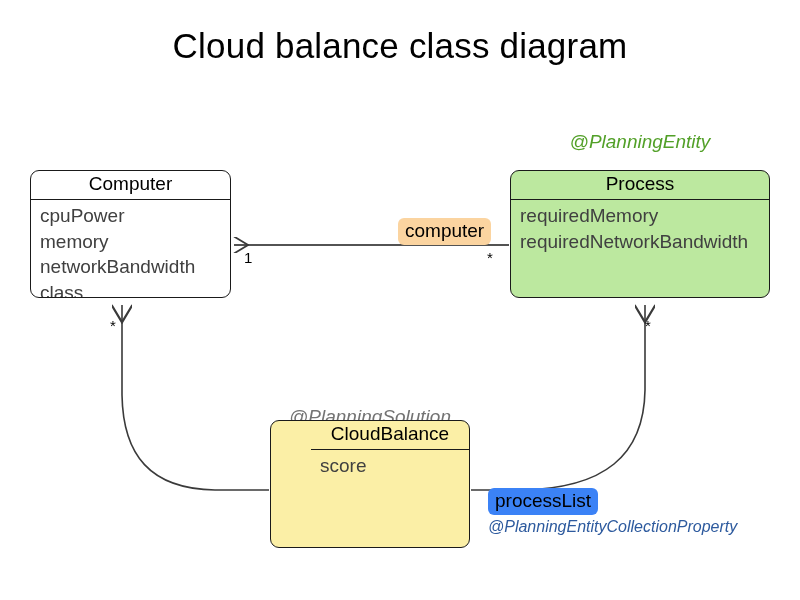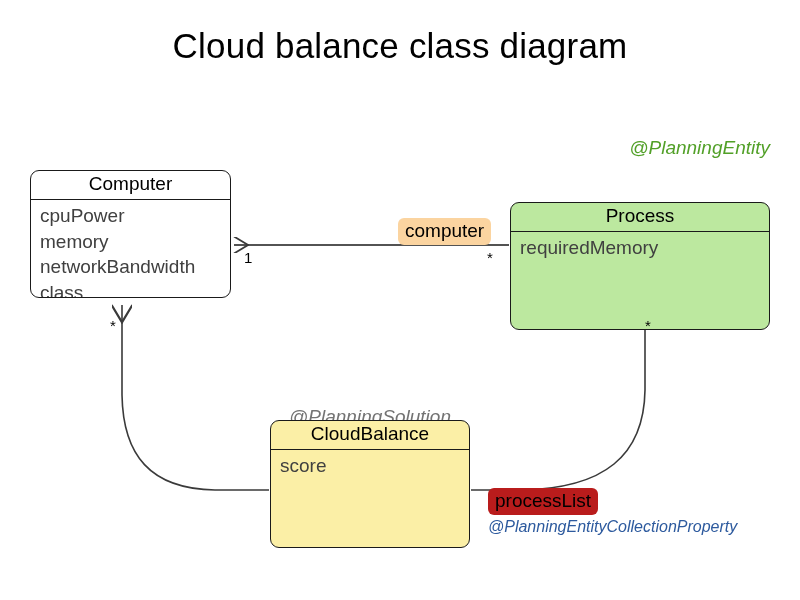--- a/index.html
+++ b/index.html
@@ -64,48 +64,48 @@
     padding: 3px 0 0 9px;
   }
   .uml-class .class-field {
     font-size: 19px;
     color: #404040;
     line-height: 25.5px;
     white-space: nowrap;
   }
 
   #class-computer     { left: 30px;  top: 170px; width: 201px; height: 128px; background: #ffffff; }
-  #class-process      { left: 510px; top: 170px; width: 260px; height: 128px; background: #bce89f; margin-top: 32px; }
-  #class-cloudbalance { left: 270px; top: 420px; width: 200px; height: 128px; background: #fbefa6; }
+  #class-process      { left: 510px; top: 170px; width: 260px; height: 128px; background: #bce89f; }
+  #class-cloudbalance { left: 270px; top: 420px; width: 200px; height: 128px; background: #fbefa6; padding-left: 40px; }
 
   
   .annotation {
     position: absolute;
     font-style: italic;
     font-size: 19px;
     white-space: nowrap;
     text-align: right;
   }
-  #ann-planning-entity   { left: 510px; top: 137px; width: 260px; color: #52a028; font-style: italic; }
+  #ann-planning-entity   { left: 510px; top: 131px; width: 260px; text-align: center; color: #52a028; font-style: italic; }
   #ann-planning-solution { left: 270px; top: 389px; width: 200px; text-align: center; color: #737373; margin-top: 17px; }
   #ann-planning-variable { left: 310px; top: 190px; width: 190px; text-align: center; color: #cf6316; }
   #ann-entity-collection { left: 488px; top: 518px; color: #2d5a9e; font-size: 16px; }
 
   
   .role-chip {
     position: absolute;
     font-size: 19px;
     color: #000000;
     border-radius: 6px;
     padding: 2px 7px 3px 7px;
     white-space: nowrap;
     line-height: 22px;
   }
   #role-computer    { left: 398px; top: 218px; background: #fbd4a0; }
-  #role-processlist { left: 488px; top: 488px; background: #b91c1c; }
+  #role-processlist { left: 488px; top: 488px; background: #3b82f6; }
 
   .role-plain {
     position: absolute;
     font-size: 19px;
     color: #000000;
     white-space: nowrap;
   }
   #role-computerlist { left: 133px; top: 491px; }
 
   
@@ -149,20 +149,21 @@
       <div class="class-field">networkBandwidth</div>
       <div class="class-field">class</div>
     </div>
   </div>
 
   <div class="annotation" id="ann-planning-entity">@PlanningEntity</div>
   <div class="uml-class" id="class-process">
     <div class="class-header">Process</div>
     <div class="class-fields">
       <div class="class-field">requiredMemory</div>
+      <div class="class-field">requiredNetworkBandwidth</div>
     </div>
   </div>
 
   <div class="annotation" id="ann-planning-solution">@PlanningSolution</div>
   <div class="uml-class" id="class-cloudbalance">
     <div class="class-header">CloudBalance</div>
     <div class="class-fields">
       <div class="class-field">score</div>
     </div>
   </div>

